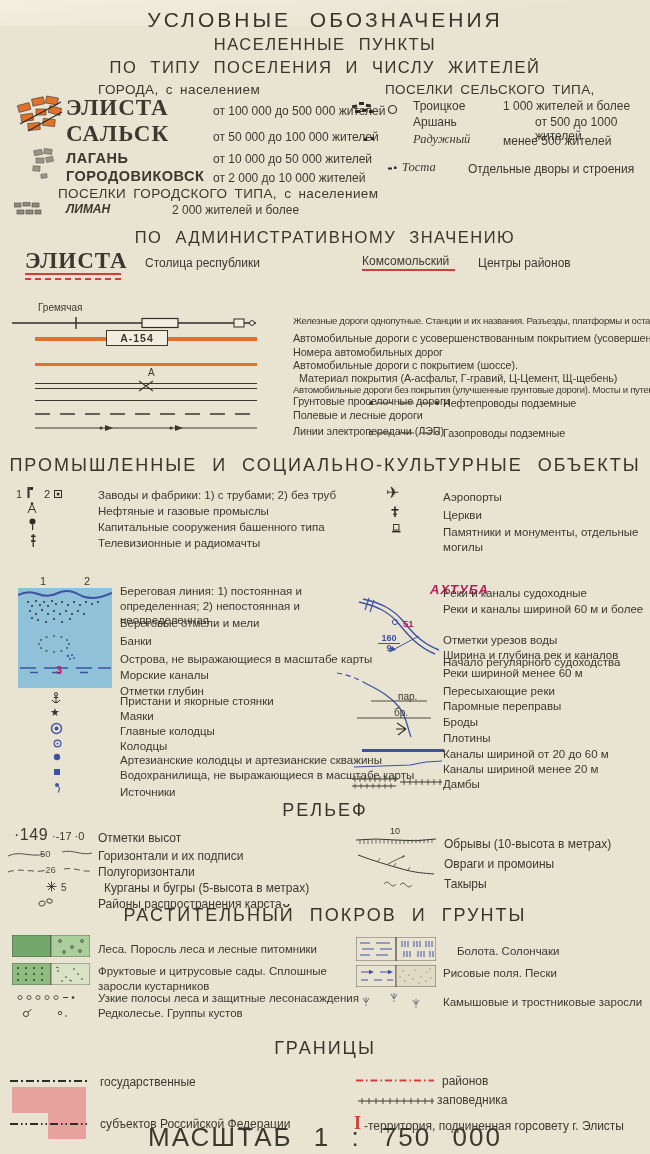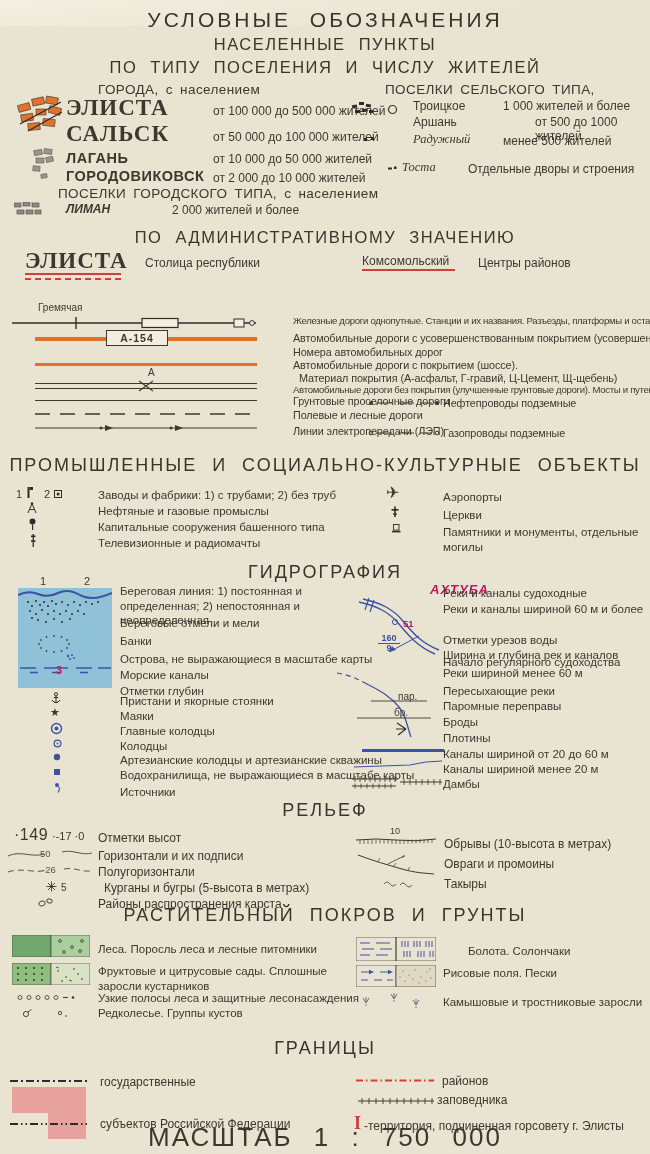--- a/index.html
+++ b/index.html
@@ -234,21 +234,20 @@
     </svg>
     <div class="abs lbl" style="left:443px;top:53px;">Церкви</div>
     <svg class="abs" style="left:392px;top:69px;" width="9" height="9">
       <rect x="1.5" y="0.5" width="5.5" height="5.5" fill="none" stroke="#2e2c28" stroke-width="0.9"></rect>
       <rect x="0" y="6.8" width="8.5" height="1.6" fill="#2e2c28"></rect>
     </svg>
     <div class="abs lbl" style="left:443px;top:70px;">Памятники и монументы, отдельные могилы</div>
   </div>
 
   <div class="sec" style="top:560px;height:238px;">
-    <div class="abs ctr h-sec" style="top:2px;">ГИДРОГРАФИЯ</div>
     <div class="abs" style="left:40px;top:15px;font-size:11px;">1</div>
     <div class="abs" style="left:84px;top:15px;font-size:11px;">2</div>
     <svg class="abs" style="left:18px;top:28px;" width="94" height="100">
       <rect width="94" height="100" fill="#8fc2d8"></rect>
       <path d="M0,7 Q10,2 20,6 T40,5 T62,7 T94,5" stroke="#3f51a3" stroke-width="2" fill="none"></path>
       <g fill="#2e2c28">
         <circle cx="10" cy="14" r="1"></circle>
           <circle cx="14" cy="18" r="1"></circle>
           <circle cx="18" cy="13" r="1"></circle>
           <circle cx="22" cy="17" r="1"></circle>
@@ -516,21 +515,21 @@
       <rect x="0" y="0" width="40" height="24" fill="none" stroke="#4a4840" stroke-width="0.8"></rect>
       <g stroke="#3f51a3" stroke-width="1.1">
         <path d="M4,6 H14 M20,6 H34 M6,12 H18 M24,12 H36 M4,18 H14 M20,18 H32"></path>
       </g>
       <rect x="40" y="0" width="40" height="24" fill="none" stroke="#4a4840" stroke-width="0.8"></rect>
       <g stroke="#3f51a3" stroke-width="1">
         <path d="M46,4 V10 M49,4 V10 M52,4 V10 M58,4 V10 M61,4 V10 M64,4 V10 M70,4 V10 M73,4 V10 M76,4 V10"></path>
         <path d="M48,14 V20 M51,14 V20 M54,14 V20 M62,14 V20 M65,14 V20 M68,14 V20 M74,14 V20 M77,14 V20"></path>
       </g>
     </svg>
-    <div class="abs lbl" style="left:468px;top:41px;">Болота. Солончаки</div>
+    <div class="abs lbl" style="left:457px;top:41px;">Болота. Солончаки</div>
 
     <svg class="abs" style="left:356px;top:62px;" width="80" height="22">
       <rect x="0" y="0" width="40" height="22" fill="none" stroke="#4a4840" stroke-width="0.8"></rect>
       <g stroke="#3f51a3" stroke-width="1">
         <path d="M5,7 H13"></path>
           <polygon points="13,4.8 13,9.2 18,7" fill="#3f51a3" stroke="none"></polygon>
         <path d="M24,7 H32"></path>
           <polygon points="32,4.8 32,9.2 37,7" fill="#3f51a3" stroke="none"></polygon>
         <path d="M5,15 H12 M18,15 H26 M31,15 H37"></path>
       </g>

